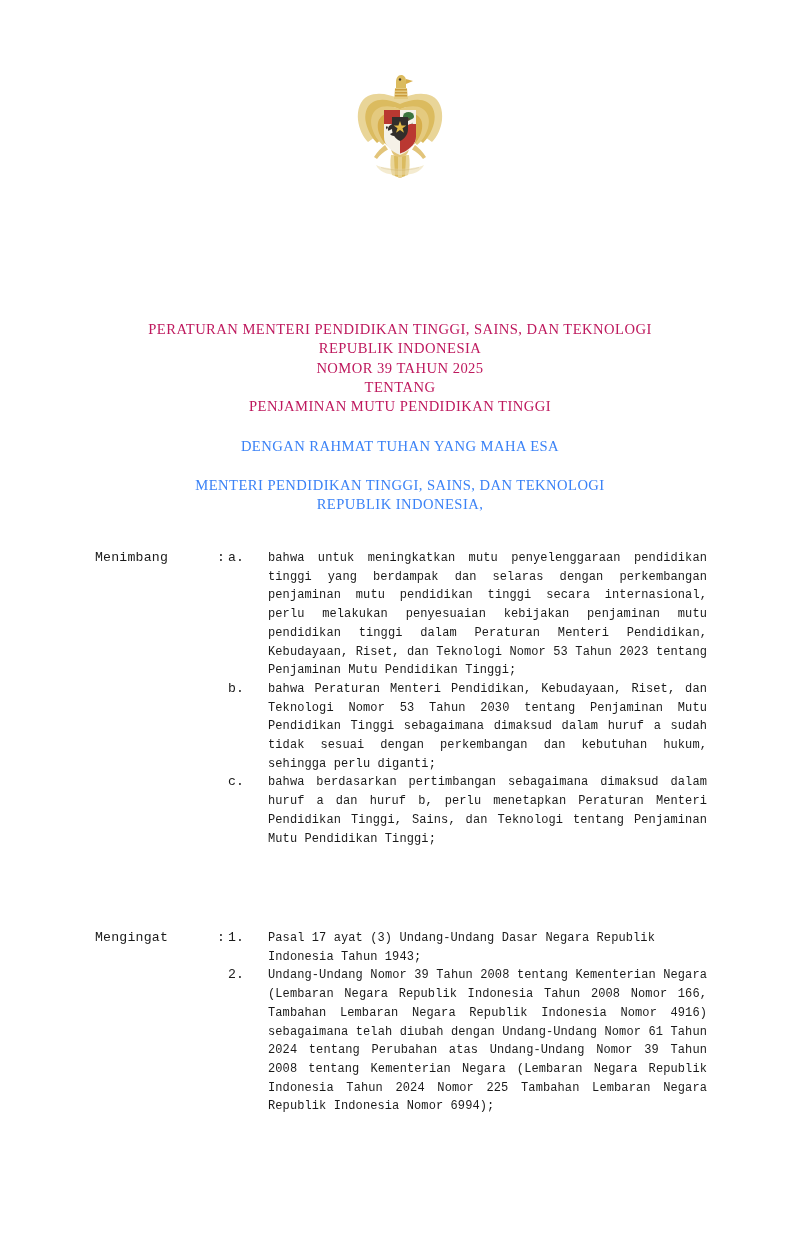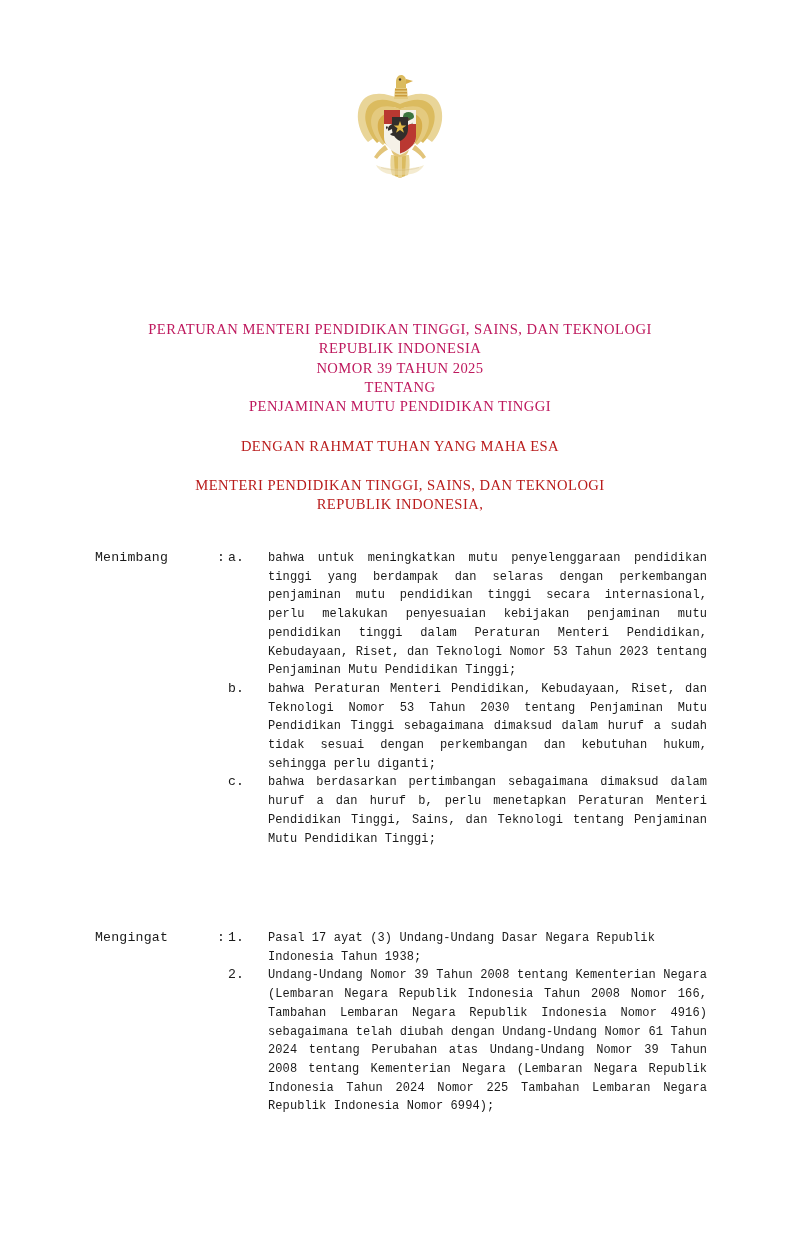--- a/index.html
+++ b/index.html
@@ -57,21 +57,21 @@
     left: 60px;
     top: 437px;
     width: 680px;
     text-align: center;
   }
   .decree-line {
     font-size: 14.6px;
     letter-spacing: 0.45px;
     line-height: 19.3px;
     white-space: nowrap;
-    color: #b91c1c;
+    color: #3b82f6;
   }
   .spacer-line { height: 19.3px; }
 
   
   .section {
     position: absolute;
     left: 95px;
     width: 612px;
     font-family: Liberation Mono, monospace;
   }
@@ -236,21 +236,21 @@
     </div>
   </div>
 
   <div class="section" id="section-mengingat">
     <div class="sec-row">
       <div class="sec-label">Mengingat</div>
       <div class="sec-colon">:</div>
       <div class="sec-items">
         <div class="clause">
           <div class="clause-marker">1.</div>
-          <div class="clause-text no-justify">Pasal 17 ayat (3) Undang-Undang Dasar Negara Republik Indonesia Tahun 1938;</div>
+          <div class="clause-text no-justify">Pasal 17 ayat (3) Undang-Undang Dasar Negara Republik Indonesia Tahun 1943;</div>
         </div>
         <div class="clause">
           <div class="clause-marker">2.</div>
           <div class="clause-text">Undang-Undang Nomor 39 Tahun 2008 tentang Kementerian Negara (Lembaran Negara Republik Indonesia Tahun 2008 Nomor 166, Tambahan Lembaran Negara Republik Indonesia Nomor 4916) sebagaimana telah diubah dengan Undang-Undang Nomor 61 Tahun 2024 tentang Perubahan atas Undang-Undang Nomor 39 Tahun 2008 tentang Kementerian Negara (Lembaran Negara Republik Indonesia Tahun 2024 Nomor 225 Tambahan Lembaran Negara Republik Indonesia Nomor 6994);</div>
         </div>
       </div>
     </div>
   </div>
 
 </div>

